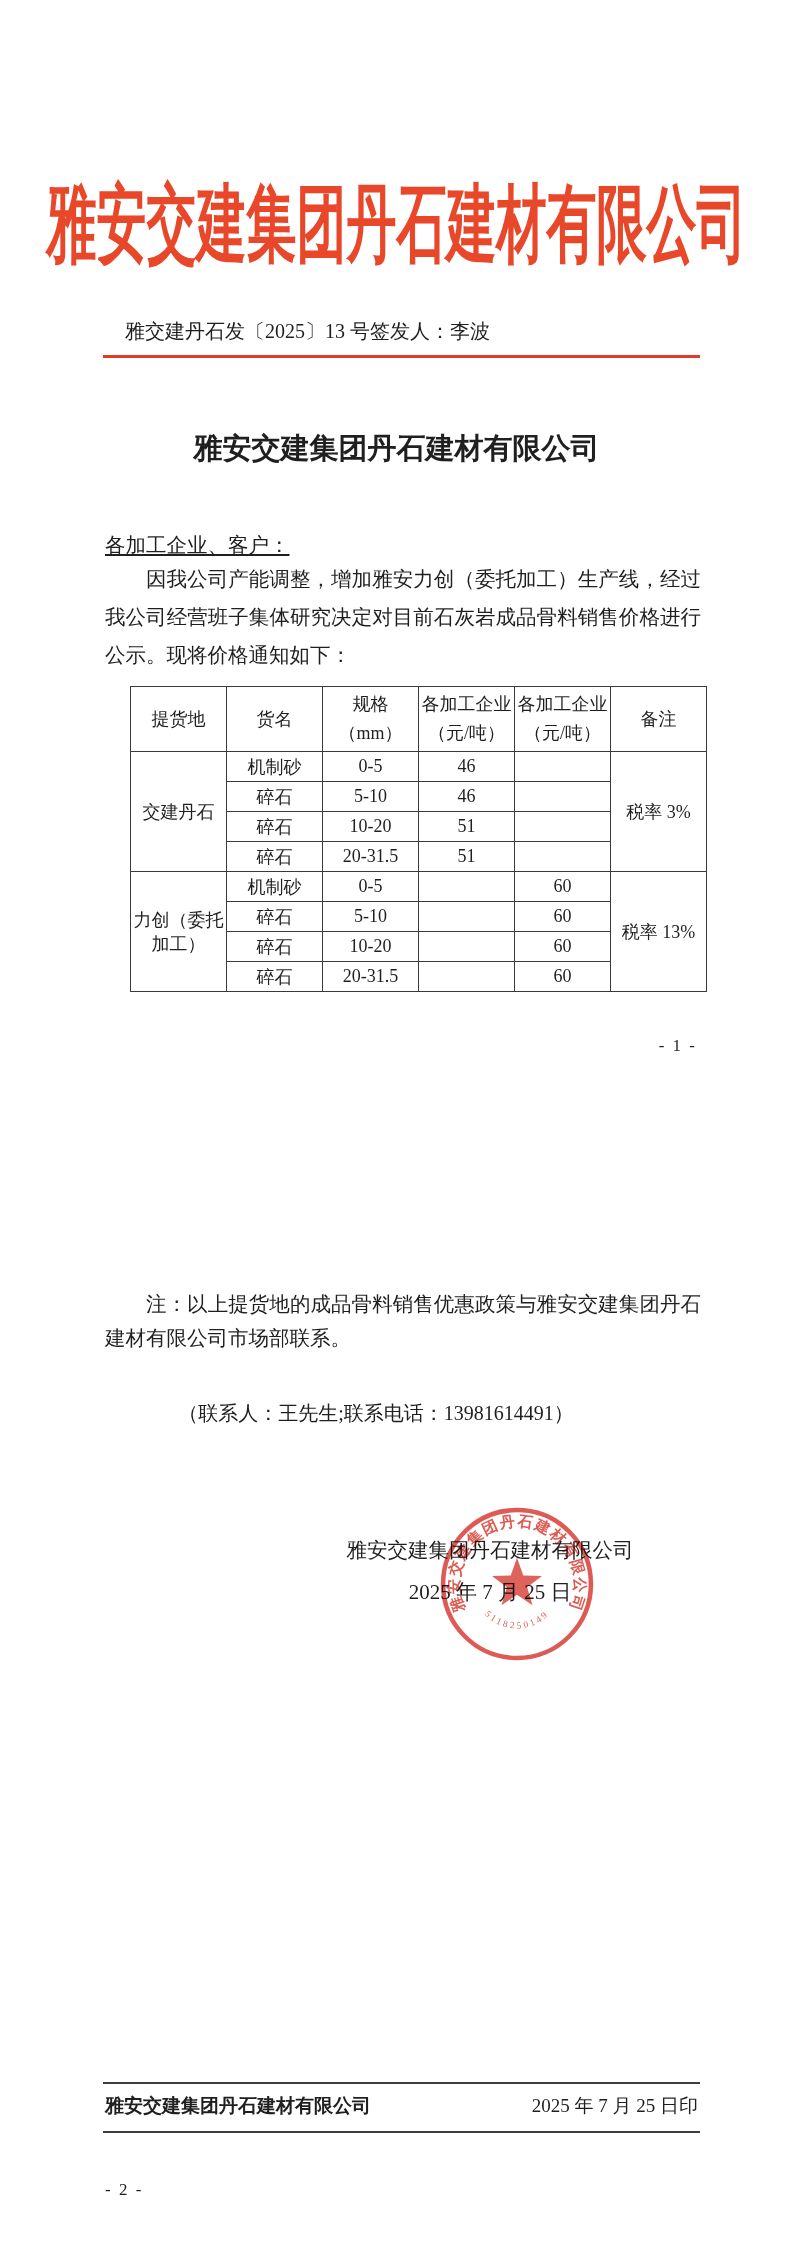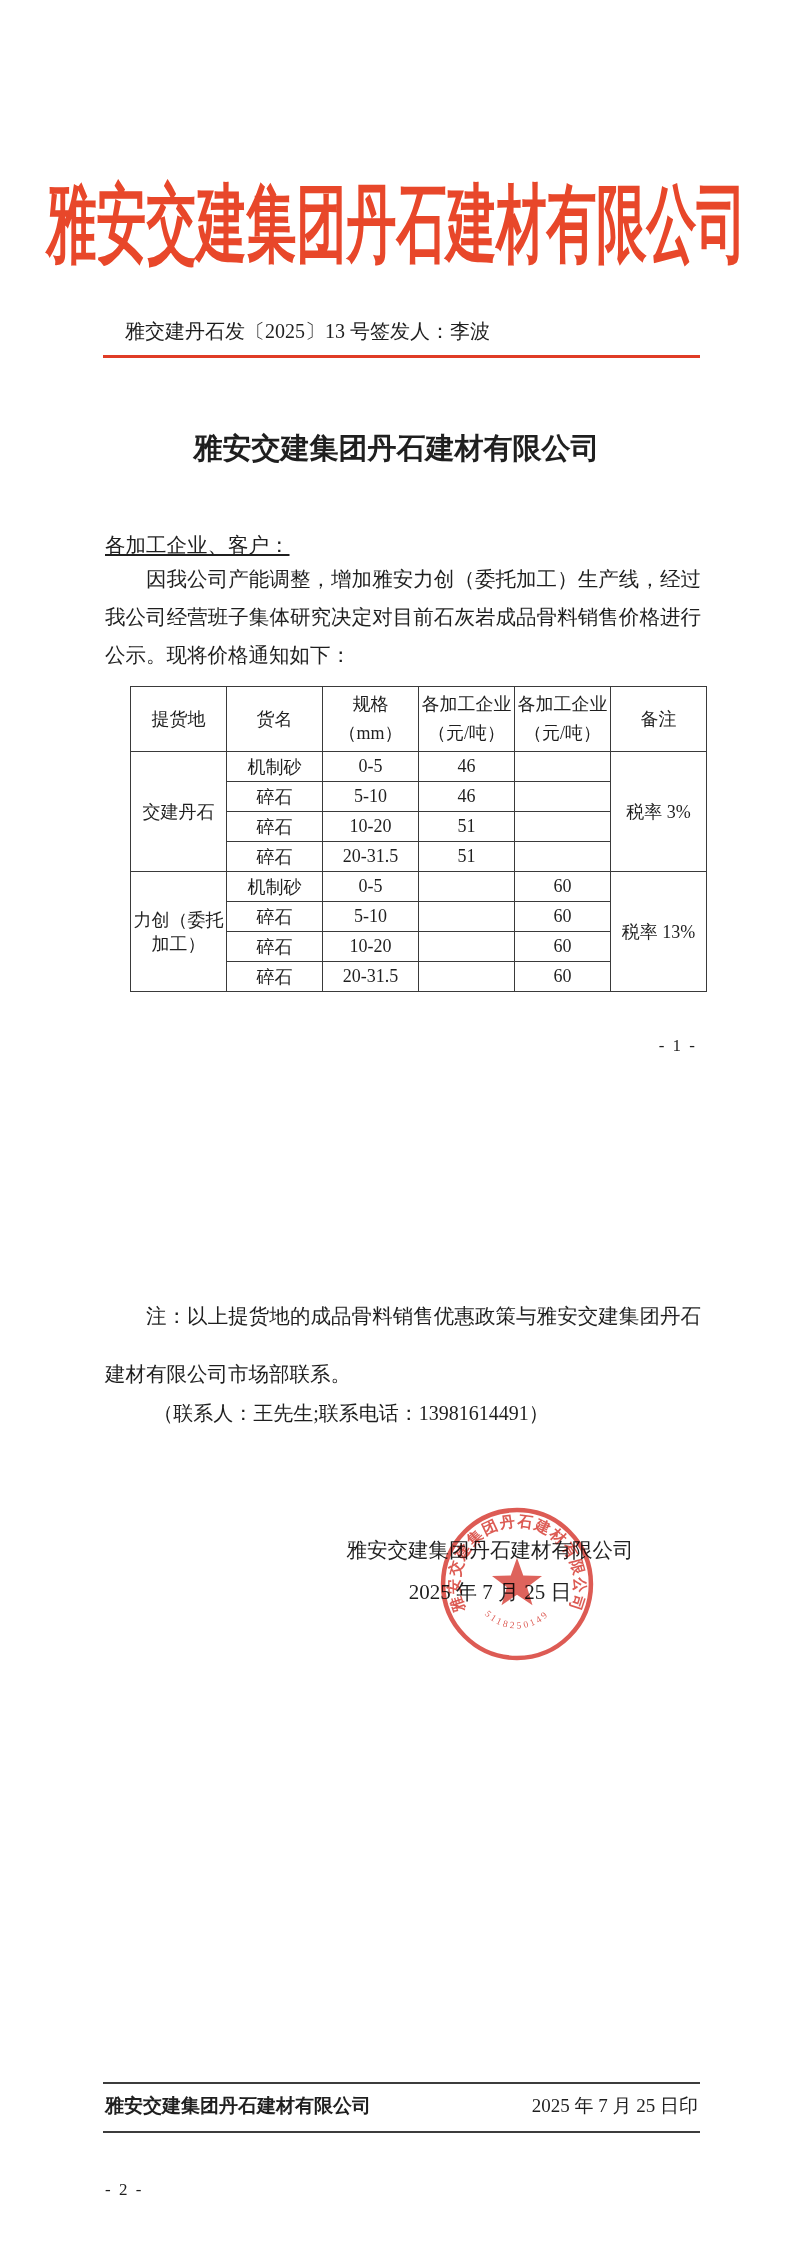--- a/index.html
+++ b/index.html
@@ -25,24 +25,24 @@
   table.price{top:686px;left:130px;width:577px;position:absolute;border-collapse:collapse;
         table-layout:fixed;font-size:18px;}
   table.price th,table.price td{border:1.5px solid #3a3a3a;text-align:center;
         vertical-align:middle;padding:0;font-weight:normal;}
   table.price th{height:64px;line-height:29px;}
   table.price td{height:29px;}
   .hline2{display:block;}
 
   .pagenum1{top:1036px;left:105px;width:592px;text-align:right;font-size:17px;letter-spacing:2px;}
 
-  .note-par{top:1287px;left:105px;width:596px;font-size:20.5px;line-height:58px;
+  .note-par{top:1287px;left:105px;width:596px;font-size:20.5px;line-height:34px;
         text-indent:2em;text-align:justify;}
   .contact-line{top:1400px;left:0;width:662px;text-align:center;text-indent:40px;
-        font-size:20px;white-space:nowrap;}
+        font-size:20px;white-space:nowrap;padding-left:25px;}
 
   .sig-block{top:1536px;left:340px;width:300px;text-align:center;font-size:20.5px;}
   .sig-date{margin-top:14px;font-size:21px;text-align:center;}
 
   .seal{top:1503px;left:436px;width:162px;height:162px;mix-blend-mode:multiply;}
 
   .footer-rule-top{top:2082px;left:103px;width:597px;height:2px;background:#3c3c3c;}
   .footer-row{top:2093px;left:105px;width:593px;display:flex;justify-content:space-between;
         font-size:19px;line-height:26px;white-space:nowrap;}
   .footer-company{font-weight:bold;}

